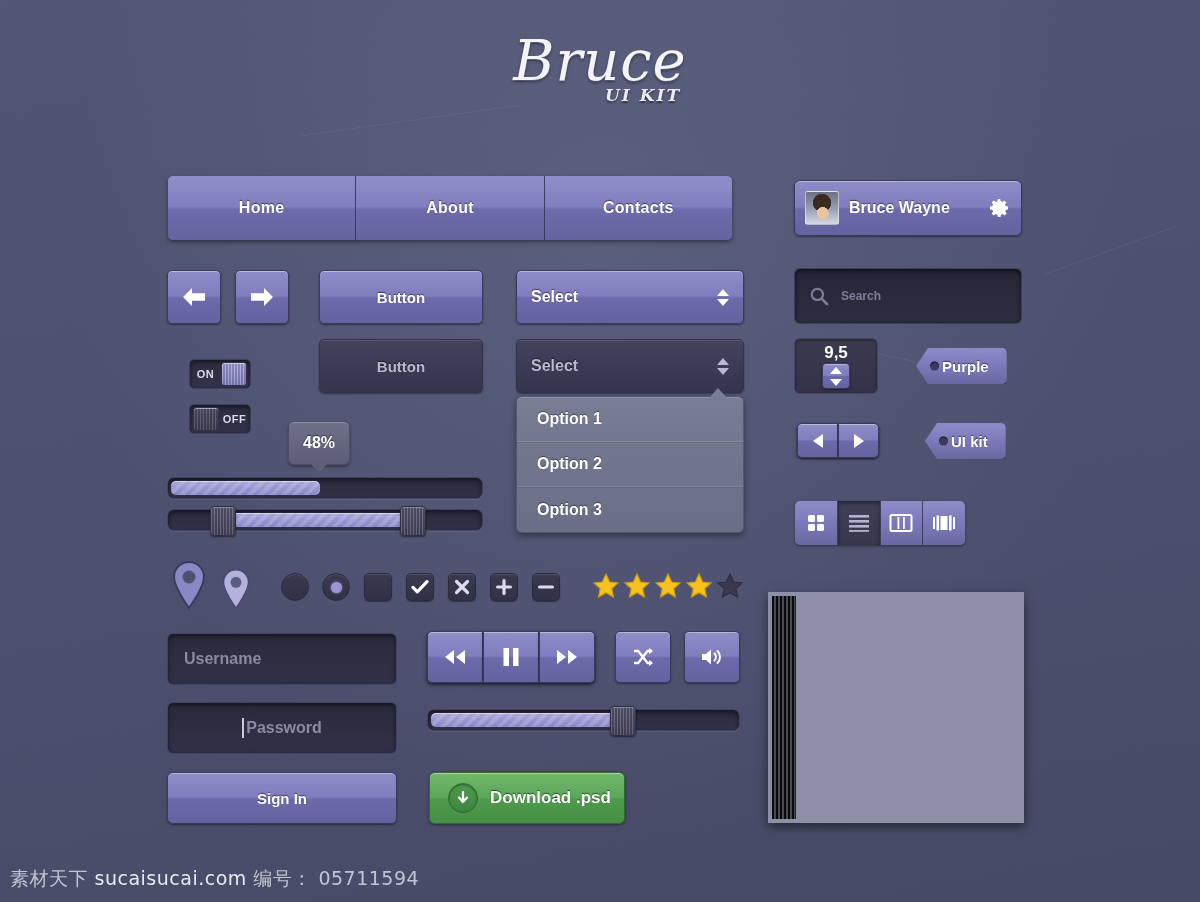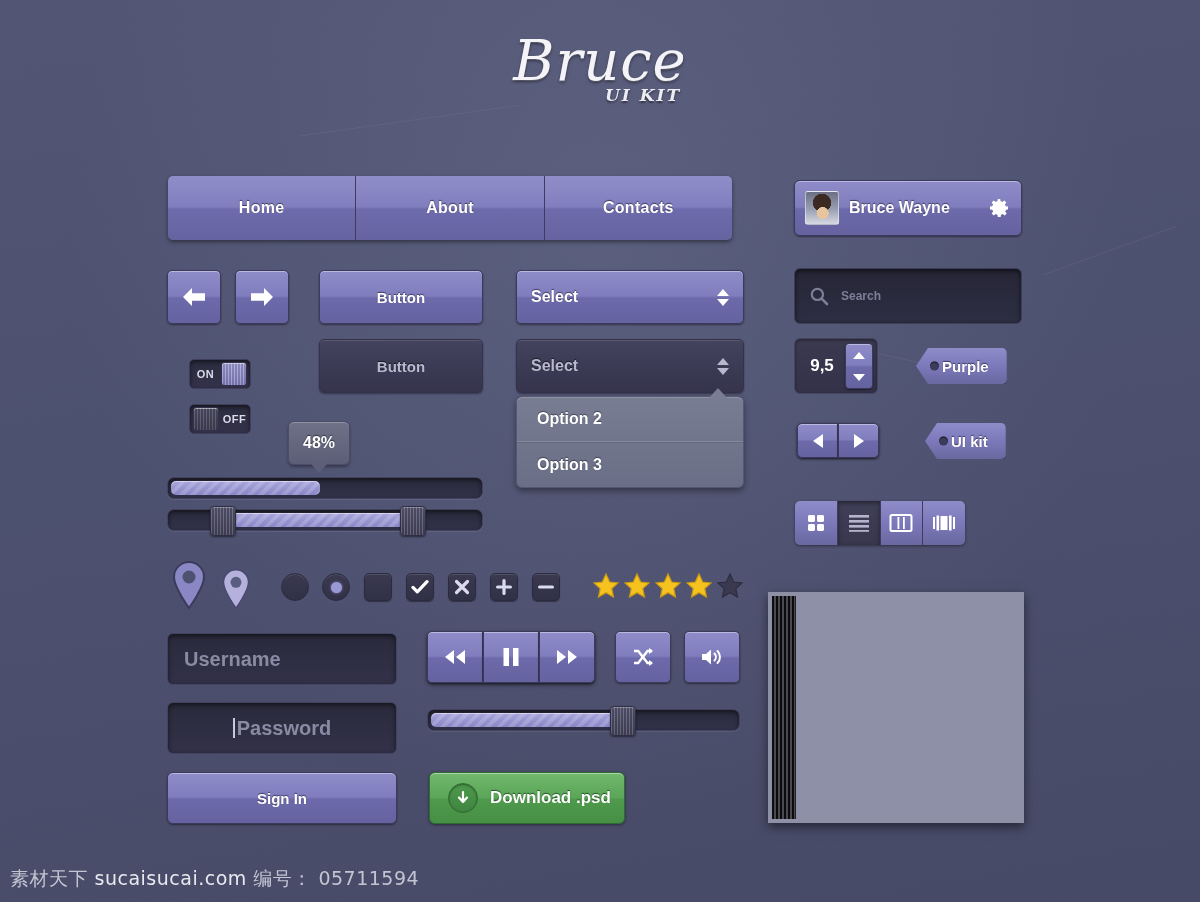--- a/index.html
+++ b/index.html
@@ -210,20 +210,21 @@
   }
   .search .ph { color: #7e7e98; font-size: 12px; font-weight: bold; }
 
   
   .stepper {
     position: absolute; left: 794px; top: 338px; width: 84px; height: 56px;
     border-radius: 6px; display: flex; align-items: center;
     background: linear-gradient(to bottom, #3a394f 0%, #33324a 100%);
     border: 1px solid #46455f; box-shadow: inset 0 1px 3px rgba(0,0,0,.45);
     padding: 4px;
+    flex-direction: column;
   }
   .stepper .val { flex: 1 1 auto; text-align: center; font-weight: bold; font-size: 17px; color: #fff; }
   .stepper .btns {
     width: 28px; height: 46px; border-radius: 4px;
     display: flex; flex-direction: column; align-items: center; justify-content: space-around;
   }
 
   
   .tag {
     position: absolute; height: 36px; display: flex; align-items: center;
@@ -270,21 +271,21 @@
     background: linear-gradient(to bottom, #3a3950 0%, #303047 100%);
     border: 1px solid #2b2a40; box-shadow: inset 0 1px 0 rgba(255,255,255,.12);
     display: flex; align-items: center; justify-content: center;
   }
   .radio-dot { width: 11px; height: 11px; border-radius: 50%; background: #9a98d4; box-shadow: 0 0 3px rgba(154,152,212,.8); }
 
   
   .field {
     position: absolute; left: 167px; width: 230px; height: 52px; border-radius: 6px;
     display: flex; align-items: center; padding: 0 16px;
-    font-weight: bold; font-size: 20px; color: #8b8aa4;
+    font-weight: bold; font-size: 16px; color: #8b8aa4;
     background: linear-gradient(to bottom, #2a2a3c 0%, #323149 100%);
     border: 1px solid #434260; box-shadow: inset 0 2px 5px rgba(0,0,0,.55);
   }
   .caret {
     display: inline-block; width: 2px; height: 20px; background: #c9c8dd; margin-right: 2px;
   }
   .signin {
     position: absolute; left: 167px; top: 772px; width: 230px; height: 52px; border-radius: 6px;
     display: flex; align-items: center; justify-content: center;
   }
@@ -428,20 +429,21 @@
         <i class="tri-dn"></i>
       </span>
   </div>
 
   <div class="toggle" style="position:absolute;left:189px;top:404px;">
     <span class="knob off"></span>
     <span class="txt">OFF</span>
   </div>
 
   <div class="dropdown">
+    <div class="dd-item">Option 1</div>
     <div class="dd-item">Option 2</div>
     <div class="dd-item">Option 3</div>
   </div>
 
   <div class="tooltip" style="left:288px;top:421px;">48%</div>
   <div class="track" style="position:absolute;left:167px;top:477px;width:316px;">
     <div class="fill" id="progress-fill" style="width: 148.8px;"></div>
   </div>
   <div class="track" style="position:absolute;left:167px;top:509px;width:316px;">
     <div class="fill" style="left:58px;width:190px;"></div>

